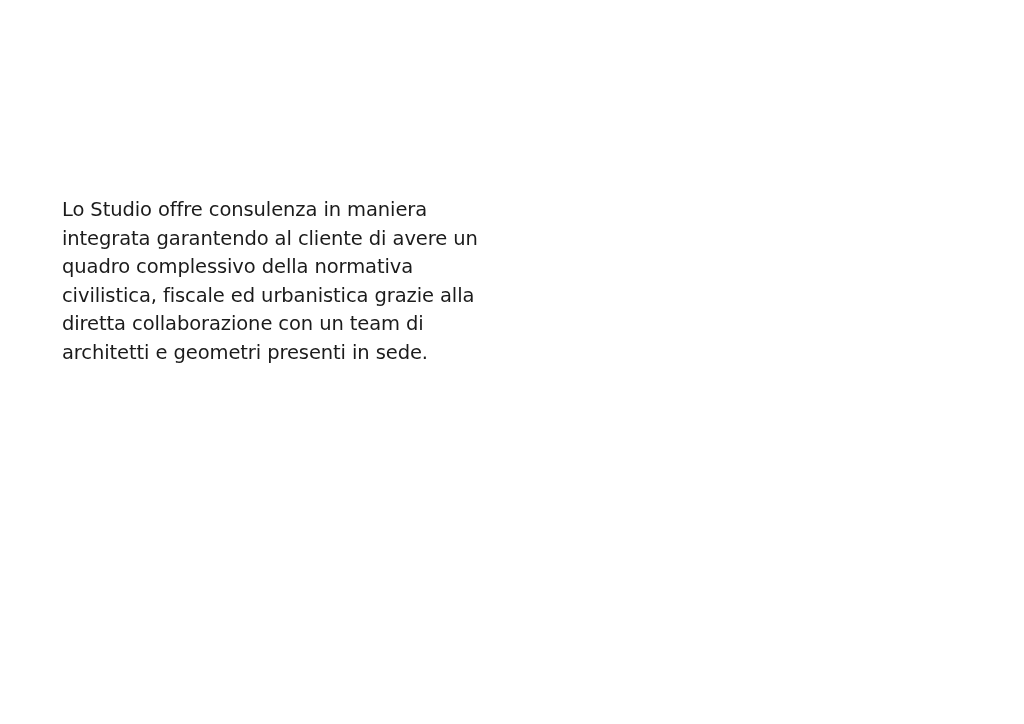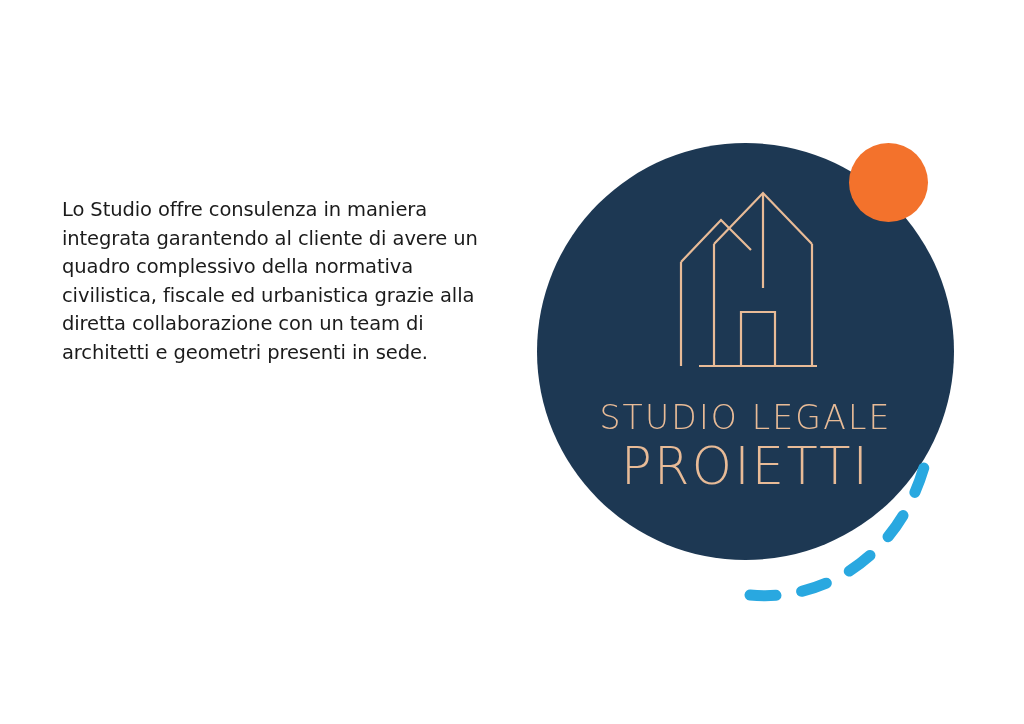--- a/index.html
+++ b/index.html
@@ -116,45 +116,13 @@
 </style>
 </head>
 <body>
 
 <div class="page">
 
   <div class="text-col">
     <p class="para first">Lo Studio offre consulenza in maniera integrata garantendo al cliente di avere un quadro complessivo della normativa civilistica, fiscale ed urbanistica grazie alla diretta collaborazione con un team di architetti e geometri presenti in sede.</p>
   </div>
 
-  <div class="logo-wrap">
-
-    <div class="navy-circle"></div>
-    <div class="orange-dot"></div>
-
-    <svg class="house" viewBox="0 0 160 230">
-      <g fill="none" stroke="#e8bb97" stroke-width="2.2" stroke-linejoin="miter" stroke-linecap="butt">
-
-        <path d="M55 74 L104 23 L153 74"></path>
-        <path d="M153 74 L153 196"></path>
-        <path d="M55 74 L55 196"></path>
-        <path d="M40 196 L158 196"></path>
-
-        <path d="M22 92 L62 50 L92 80"></path>
-        <path d="M22 92 L22 196"></path>
-
-        <path d="M104 23 L104 118"></path>
-
-        <path d="M82 196 L82 142 L116 142 L116 196"></path>
-      </g>
-    </svg>
-
-    <div class="logo-text">
-      <div class="logo-line1">STUDIO LEGALE</div>
-      <div class="logo-line2">PROIETTI</div>
-    </div>
-
-    <svg class="dash-arc" viewBox="0 0 240 225">
-      <path d="M20 205 C 90 212, 170 170, 196 70" fill="none" stroke="#29a8e0" stroke-width="11" stroke-linecap="round" stroke-dasharray="26 26"></path>
-    </svg>
-
-  </div>
 </div>
 
 </body></html>

